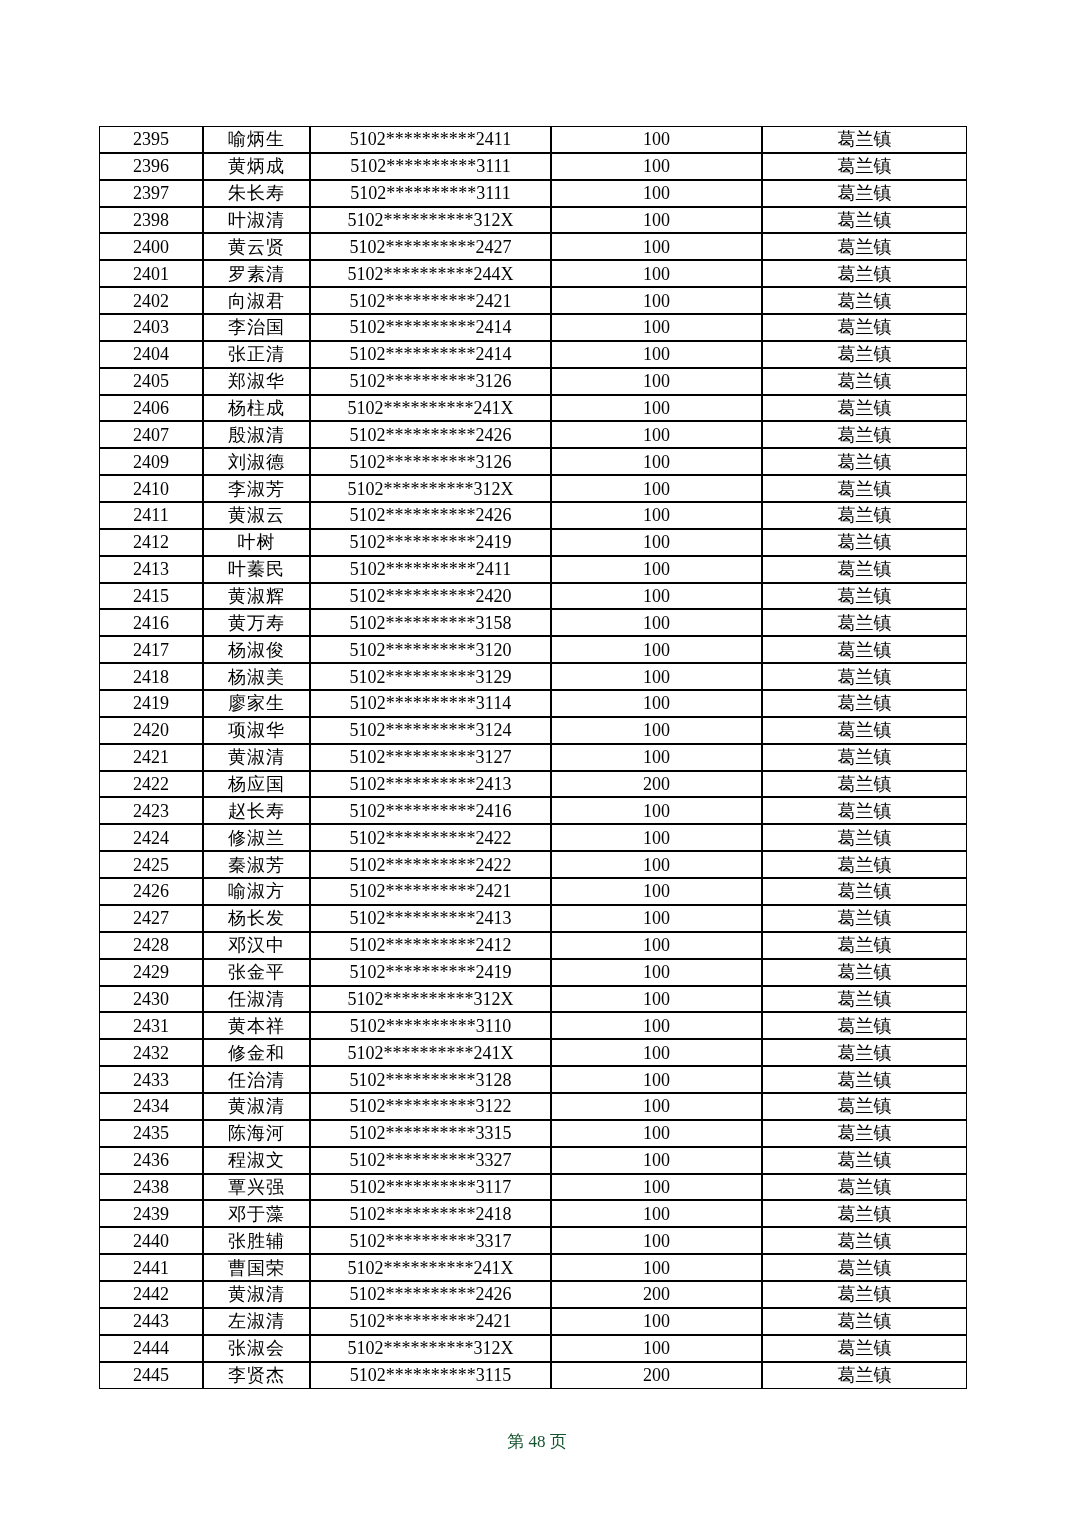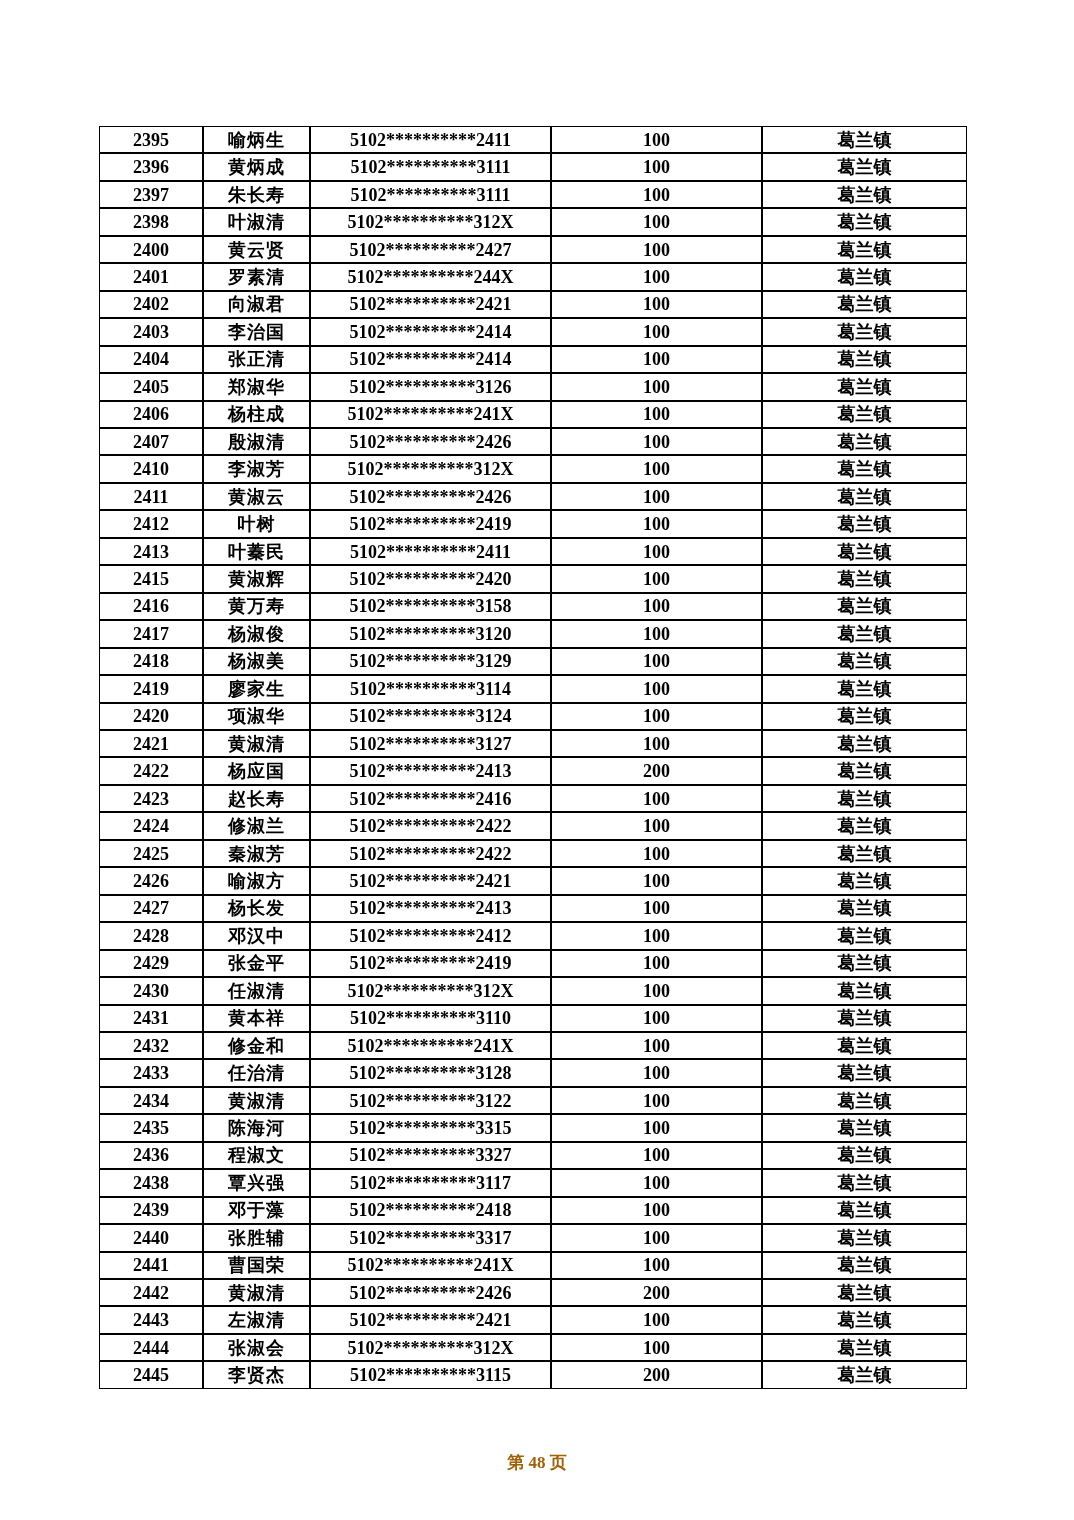--- a/index.html
+++ b/index.html
@@ -7,21 +7,20 @@
     padding: 0;
     background: #ffffff;
   }
   .page {
     position: relative;
     width: 1074px;
     height: 1520px;
     background: #ffffff;
     font-family: "Liberation Serif", "DejaVu Serif", serif;
     color: #000000;
-    font-weight: bold;
   }
   table.roster {
     position: absolute;
     left: 99px;
     top: 126px;
     width: 868px;
     height: 1263px;
     border-collapse: separate;
     border-spacing: 0;
     table-layout: fixed;
@@ -40,22 +39,21 @@
   table.roster td.name-cell {
     letter-spacing: 1px;
   }
   .footer {
     position: absolute;
     left: 0;
     top: 1430px;
     width: 100%;
     text-align: center;
     font-size: 17px;
-    color: #a16207;
-    margin-top: 21px;
+    color: #14532d;
   }
 </style>
 </head>
 <body>
 
 <div class="page">
 
   <table class="roster">
     <colgroup>
       <col style="width:104px">
@@ -143,20 +141,27 @@
           <td>葛兰镇</td>
         </tr>
         <tr>
           <td>2407</td>
           <td class="name-cell">殷淑清</td>
           <td>5102**********2426</td>
           <td>100</td>
           <td>葛兰镇</td>
         </tr>
         <tr>
+          <td>2409</td>
+          <td class="name-cell">刘淑德</td>
+          <td>5102**********3126</td>
+          <td>100</td>
+          <td>葛兰镇</td>
+        </tr>
+        <tr>
           <td>2410</td>
           <td class="name-cell">李淑芳</td>
           <td>5102**********312X</td>
           <td>100</td>
           <td>葛兰镇</td>
         </tr>
         <tr>
           <td>2411</td>
           <td class="name-cell">黄淑云</td>
           <td>5102**********2426</td>

